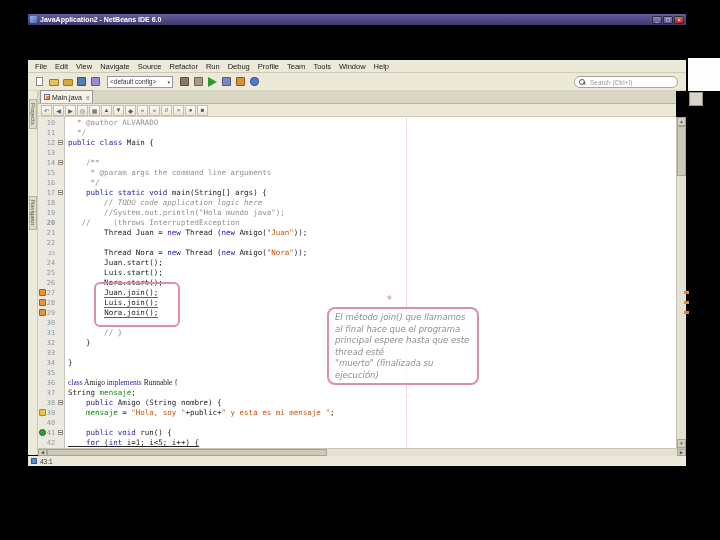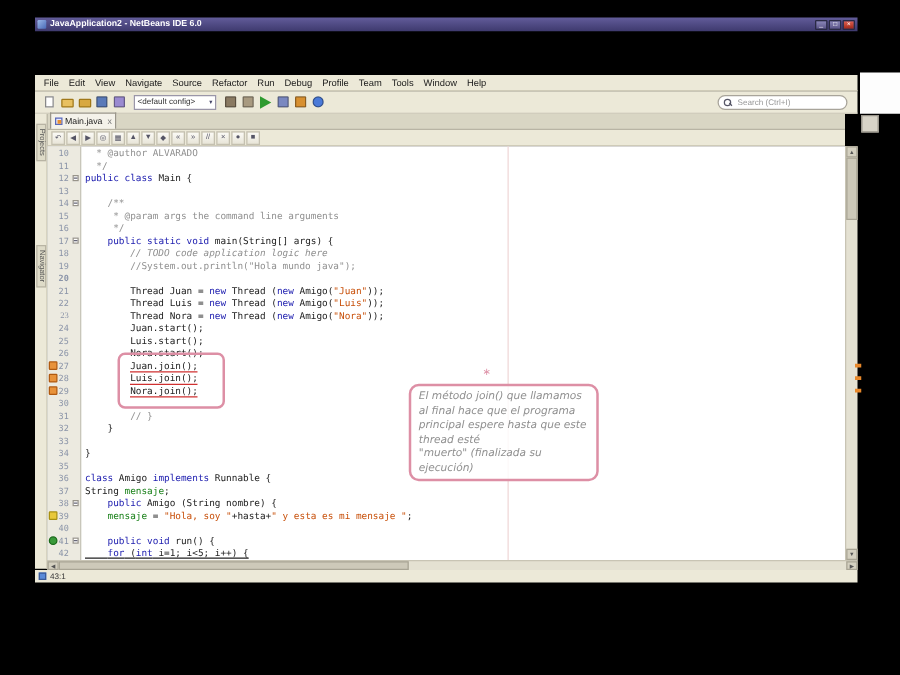--- a/index.html
+++ b/index.html
@@ -257,39 +257,39 @@
         <div class="code-line" style="top: 1px;"><span class="t-c">  * @author ALVARADO</span></div>
         <div class="code-line" style="top: 11px;"><span class="t-c">  */</span></div>
         <div class="code-line" style="top: 21px;"><span class="t-k">public</span><span class="t-p"> </span><span class="t-k">class</span><span class="t-p"> Main {</span></div>
         <div class="code-line" style="top: 31px;"></div>
         <div class="code-line" style="top: 41px;"><span class="t-c">    /**</span></div>
         <div class="code-line" style="top: 51px;"><span class="t-c">     * @param args the command line arguments</span></div>
         <div class="code-line" style="top: 61px;"><span class="t-c">     */</span></div>
         <div class="code-line" style="top: 71px;"><span class="t-p">    </span><span class="t-k">public</span><span class="t-p"> </span><span class="t-k">static</span><span class="t-p"> </span><span class="t-k">void</span><span class="t-p"> main(String[] args) {</span></div>
         <div class="code-line" style="top: 81px; font-style: italic;"><span class="t-c">        // TODO code application logic here</span></div>
         <div class="code-line" style="top: 91px;"><span class="t-c">        //System.out.println("Hola mundo java");</span></div>
+        <div class="code-line" style="top: 101px;"><span class="t-c">   //     (throws InterruptedException</span></div>
         <div class="code-line" style="top: 111px;"><span class="t-p">        Thread Juan = </span><span class="t-k">new</span><span class="t-p"> Thread (</span><span class="t-k">new</span><span class="t-p"> Amigo(</span><span class="t-s">"Juan"</span><span class="t-p">));</span></div>
-        <div class="code-line" style="top: 121px;"><span class="t-p">        Thread Luis = </span><span class="t-k">new</span><span class="t-p"> Thread (</span><span class="t-k">new</span><span class="t-p"> Amigo(</span><span class="t-s">"Luis"</span><span class="t-p">));</span></div>
         <div class="code-line" style="top: 131px;"><span class="t-p">        Thread Nora = </span><span class="t-k">new</span><span class="t-p"> Thread (</span><span class="t-k">new</span><span class="t-p"> Amigo(</span><span class="t-s">"Nora"</span><span class="t-p">));</span></div>
         <div class="code-line" style="top: 141px;"><span class="t-p">        Juan.start();</span></div>
         <div class="code-line" style="top: 151px;"><span class="t-p">        Luis.start();</span></div>
         <div class="code-line" style="top: 161px;"><span class="t-p">        Nora.start();</span></div>
         <div class="code-line" style="top: 171px;"><span class="t-p">        </span><span class="t-e">Juan.join();</span></div>
         <div class="code-line" style="top: 181px;"><span class="t-p">        </span><span class="t-e">Luis.join();</span></div>
         <div class="code-line" style="top: 191px;"><span class="t-p">        </span><span class="t-e">Nora.join();</span></div>
         <div class="code-line" style="top: 201px;"></div>
         <div class="code-line" style="top: 211px;"><span class="t-c">        // }</span></div>
         <div class="code-line" style="top: 221px;"><span class="t-p">    }</span></div>
         <div class="code-line" style="top: 231px;"></div>
         <div class="code-line" style="top: 241px;"><span class="t-p">}</span></div>
         <div class="code-line" style="top: 251px;"></div>
-        <div class="code-line" style="top: 261px;"><span class="t-k">class</span><span class="t-p"> Amigo </span><span class="t-k">implements</span><span class="t-p"> Runnable {</span></div>
+        <div class="code-line" style="top: 261px; font-family: Liberation Serif, serif;"><span class="t-k">class</span><span class="t-p"> Amigo </span><span class="t-k">implements</span><span class="t-p"> Runnable {</span></div>
         <div class="code-line" style="top: 271px;"><span class="t-p">String </span><span class="t-f">mensaje</span><span class="t-p">;</span></div>
         <div class="code-line" style="top: 281px;"><span class="t-p">    </span><span class="t-k">public</span><span class="t-p"> Amigo (String nombre) {</span></div>
-        <div class="code-line" style="top: 291px;"><span class="t-p">    </span><span class="t-f">mensaje</span><span class="t-p"> = </span><span class="t-s">"Hola, soy "</span><span class="t-p">+hasta+</span><span class="t-s">" y esta es mi mensaje "</span><span class="t-p">;</span></div>
+        <div class="code-line" style="top: 291px;"><span class="t-p">    </span><span class="t-f">mensaje</span><span class="t-p"> = </span><span class="t-s">"Hola, soy "</span><span class="t-p">+public+</span><span class="t-s">" y esta es mi mensaje "</span><span class="t-p">;</span></div>
         <div class="code-line" style="top: 301px;"></div>
         <div class="code-line" style="top: 311px;"><span class="t-p">    </span><span class="t-k">public</span><span class="t-p"> </span><span class="t-k">void</span><span class="t-p"> run() {</span></div>
         <div class="code-line" style="top: 321px; text-decoration: underline;"><span class="t-p">    </span><span class="t-k">for</span><span class="t-p"> (</span><span class="t-k">int</span><span class="t-p"> i=1; i&lt;5; i++) {</span></div>
       </div>
     <div id="highlight-box" class="pink" style="border-color: rgb(221, 143, 165);"></div>
     <div id="callout-mark" style="color: rgb(221, 143, 165);">∗</div>
     <div id="callout" class="pink" style="border-color: rgb(221, 143, 165);">El método join() que llamamos
 al final hace que el programa
 principal espere hasta que este
 thread esté

